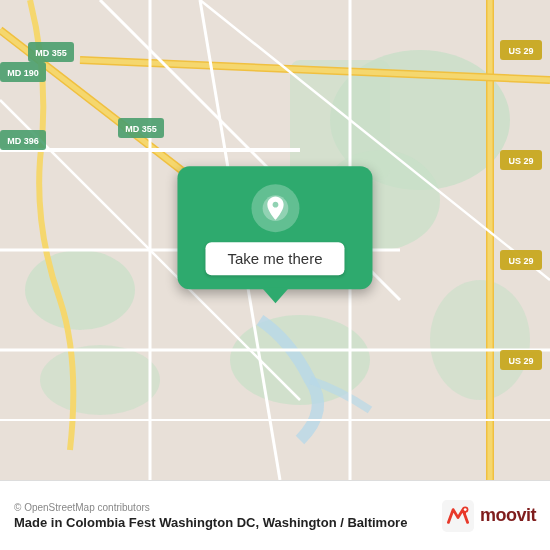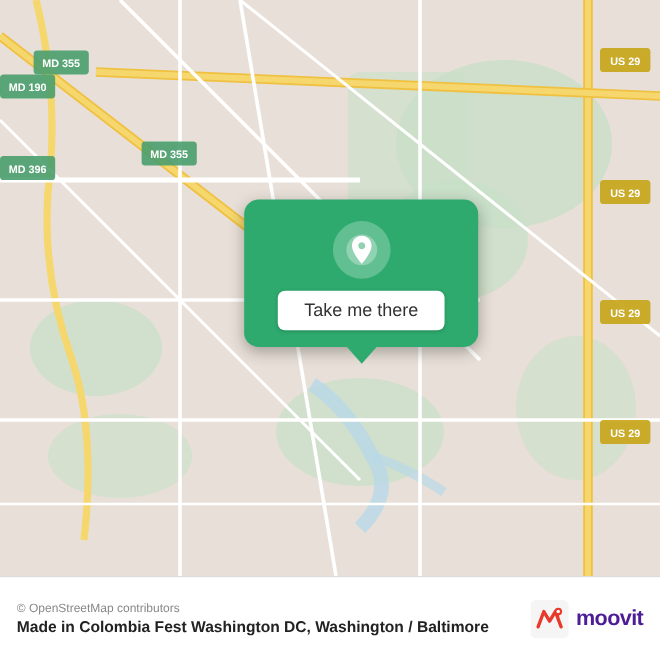--- a/index.html
+++ b/index.html
@@ -30,21 +30,20 @@
 
     #popup-overlay {
       position: absolute;
       top: 50%;
       left: 50%;
       transform: translate(-50%, -60%);
       display: flex;
       flex-direction: column;
       align-items: flex-end;
       z-index: 10;
-      margin-left: 26px;
     }
 
     #popup-bubble {
       background-color: #2eaa6e;
       border-radius: 12px;
       padding: 18px 28px 14px 28px;
       display: flex;
       flex-direction: column;
       align-items: center;
       box-shadow: 0 4px 12px rgba(0,0,0,0.3);
@@ -126,21 +125,21 @@
     }
 
     #moovit-icon {
       width: 32px;
       height: 32px;
     }
 
     #moovit-text {
       font-size: 18px;
       font-weight: 700;
-      color: #4c1d95;
+      color: #7f1d1d;
       letter-spacing: -0.5px;
     }
   </style>
 </head>
 <body>
 
 <div id="map-container">
 
   <svg id="map-svg" viewBox="0 0 550 480" xmlns="http://www.w3.org/2000/svg">
 

